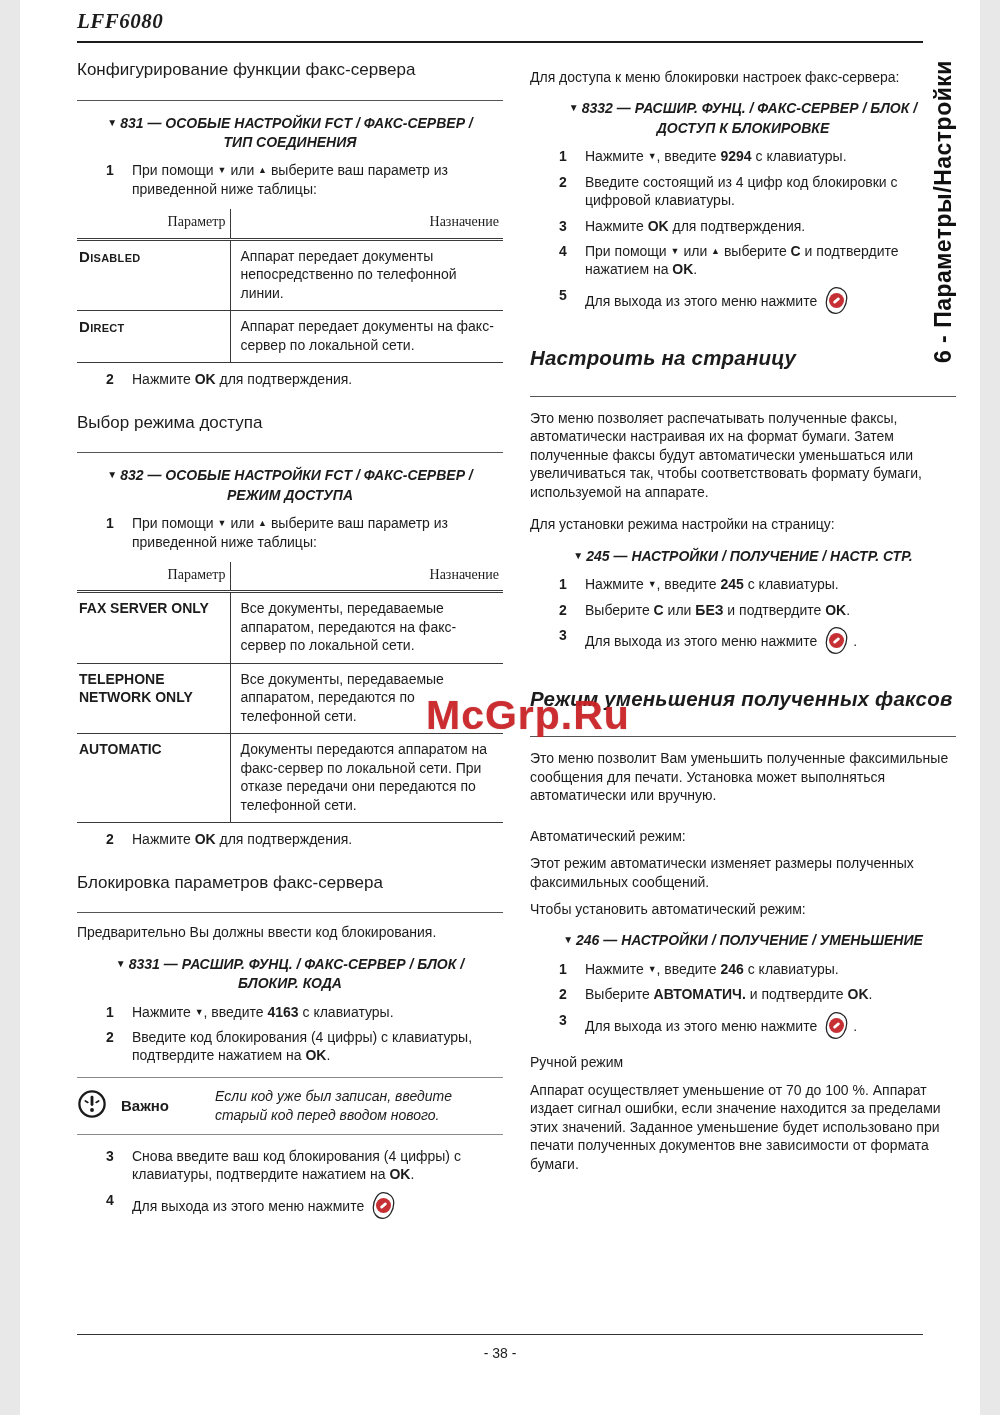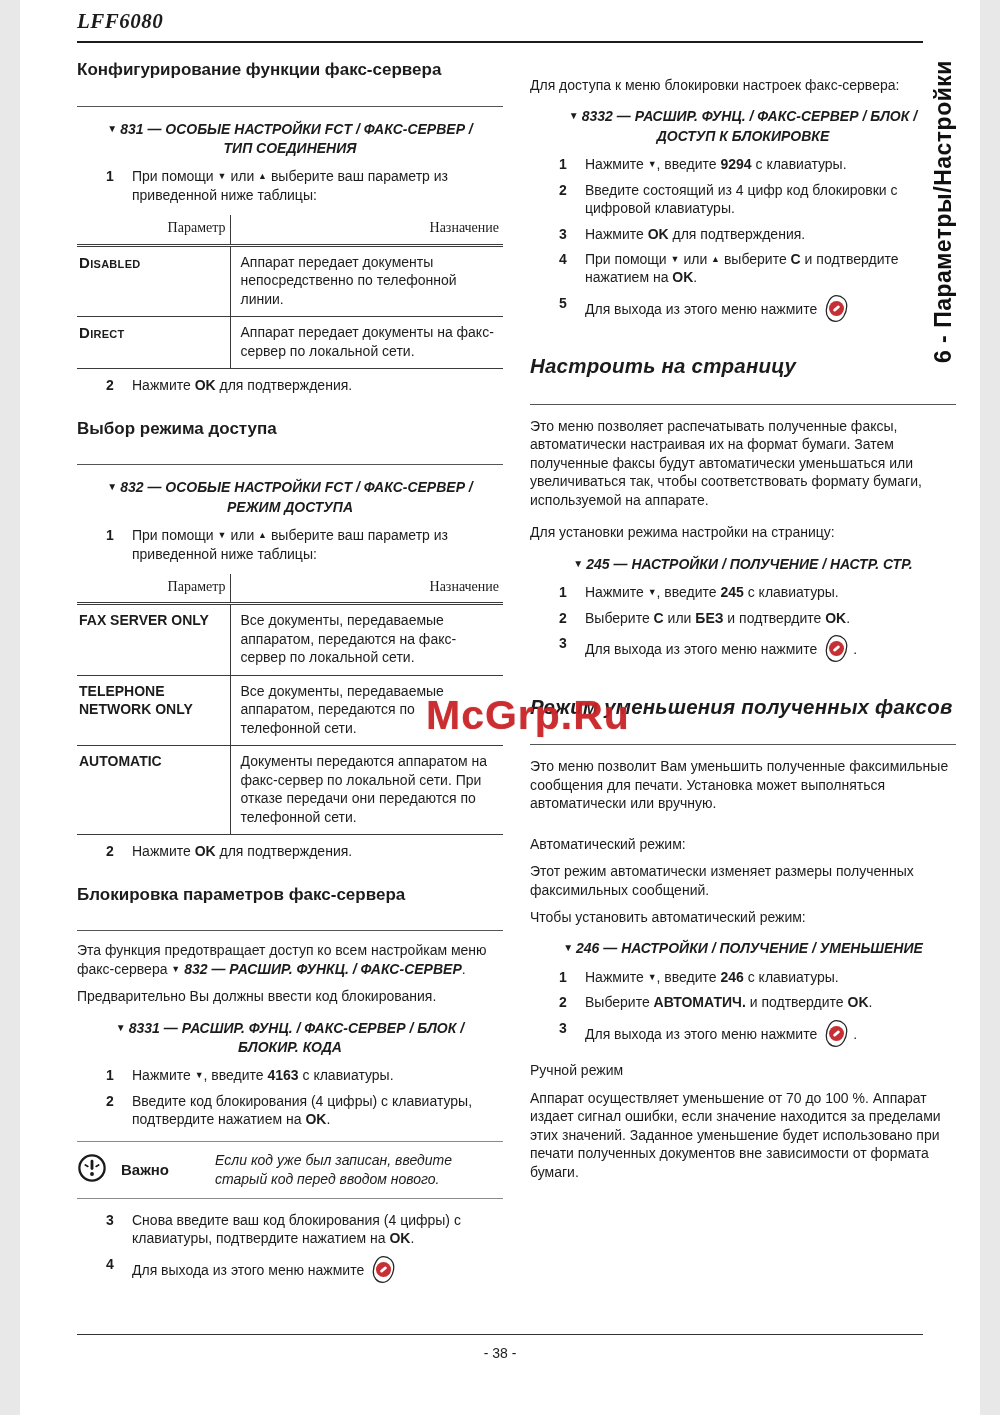--- a/index.html
+++ b/index.html
@@ -26,22 +26,22 @@
     position:absolute; left:406px; top:688px; z-index:6;
     font-weight:bold; font-size:41px; letter-spacing:1px;
     color:rgba(205,35,40,.88); text-shadow:0 0 1px rgba(150,20,20,.6);
     pointer-events:none;
   }
   .col { position:absolute; top:58px; width:426px; }
   .col-left { left:57px; }
   .col-right { left:510px; }
 
   .sec-h {
-    font-size:17px; font-weight:bold; line-height:1.4;
-    border-bottom:1.4px solid #555; padding-bottom:24px; margin:22px 0 10px;
+    font-size:17px; font-weight:normal; line-height:1.4;
+    border-bottom:1.4px solid #555; padding-bottom:18px; margin:22px 0 10px;
   }
   .sec-h.first { margin-top:0; }
   .big-h {
     font-size:20.5px; font-weight:bold; font-style:italic; line-height:1.3;
     border-bottom:1.4px solid #555; padding-bottom:24px; margin:26px 0 12px;
     letter-spacing:.2px;
   }
   .menu-path {
     text-align:center; font-weight:bold; font-style:italic;
     margin:13px 14px 9px; line-height:1.38;
@@ -165,21 +165,20 @@
       </tbody>
     </table>
 
     <div class="step">
       <span class="step-num">2</span>
       <span class="step-body"><span>Нажмите </span><span class="b">OK</span><span> для подтверждения.</span></span>
     </div>
 
     <h2 class="sec-h">Блокировка параметров факс-сервера</h2>
 
-    <p class="para"><span>Эта функция предотвращает доступ ко всем настройкам меню факс-сервера </span><span class="ar">▼</span><span> </span><span class="b i">832 — РАСШИР. ФУНКЦ. / ФАКС-СЕРВЕР</span><span>.</span></p>
     <p class="para">Предварительно Вы должны ввести код блокирования.</p>
 
     <p class="menu-path"><span class="menu-arrow">▼</span><span>8331 — РАСШИР. ФУНЦ. / ФАКС-СЕРВЕР / БЛОК / БЛОКИР. КОДА</span></p>
 
     <div class="step">
       <span class="step-num">1</span>
       <span class="step-body"><span>Нажмите </span><span class="ar">▼</span><span>, введите </span><span class="b">4163</span><span> с клавиатуры.</span></span>
     </div>
     <div class="step">
       <span class="step-num">2</span>
@@ -211,21 +210,21 @@
               <path d="M15 1.6 C21.5 1.6 27.6 6.8 27.3 14.2 C27 22.5 22.4 32.2 14.2 32.4 C7.4 32.5 2.6 26.8 2.7 19.6 C2.8 10.4 8 1.6 15 1.6 Z" fill="#fff" stroke="#222" stroke-width="1.5"></path>
               <circle cx="15" cy="17" r="9" fill="#c62f33"></circle>
               <rect x="10.4" y="15.4" width="9.2" height="3.2" rx="1.6" fill="#fff" transform="rotate(-40 15 17)"></rect>
             </svg></span></span>
     </div>
 
   </div>
 
   <div class="col col-right">
 
-    <p class="para" style="margin-top:18px">Для доступа к меню блокировки настроек факс-сервера:</p>
+    <p class="para" style="margin-top:10px">Для доступа к меню блокировки настроек факс-сервера:</p>
 
     <p class="menu-path"><span class="menu-arrow">▼</span><span>8332 — РАСШИР. ФУНЦ. / ФАКС-СЕРВЕР / БЛОК / ДОСТУП К БЛОКИРОВКЕ</span></p>
 
     <div class="step">
       <span class="step-num">1</span>
       <span class="step-body"><span>Нажмите </span><span class="ar">▼</span><span>, введите </span><span class="b">9294</span><span> с клавиатуры.</span></span>
     </div>
     <div class="step">
       <span class="step-num">2</span>
       <span class="step-body"><span>Введите состоящий из 4 цифр код блокировки с цифровой клавиатуры.</span></span>

